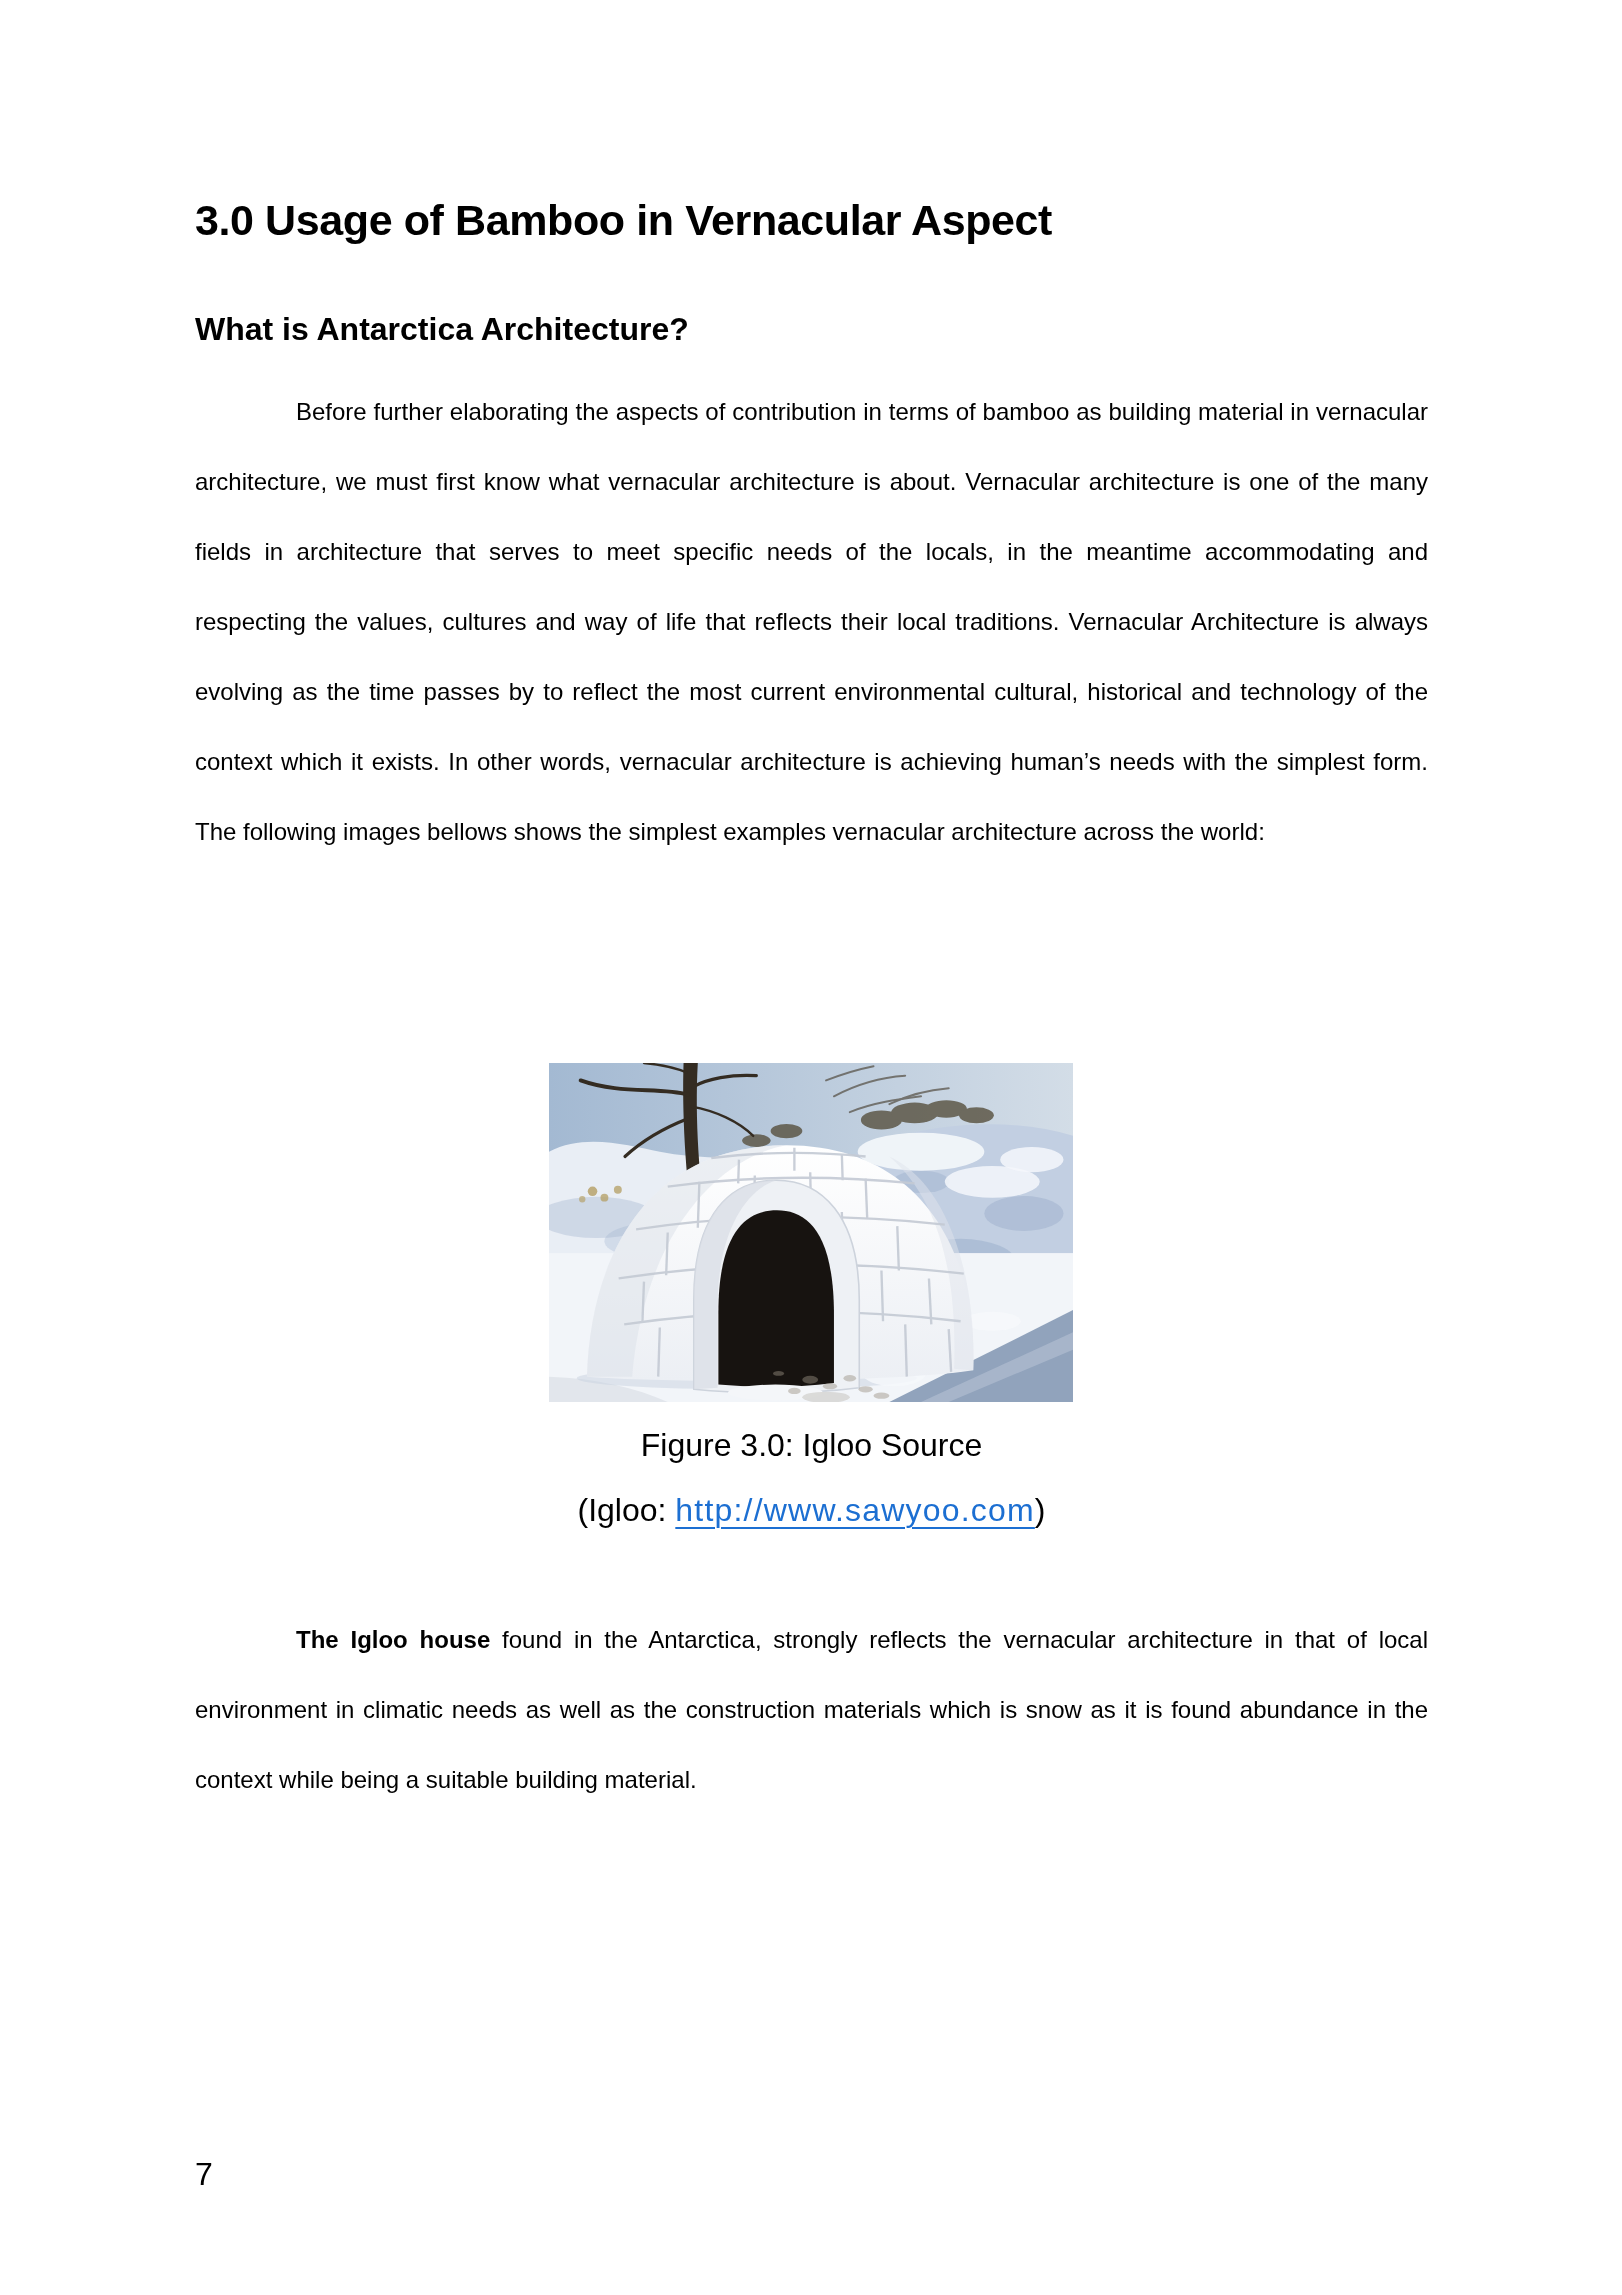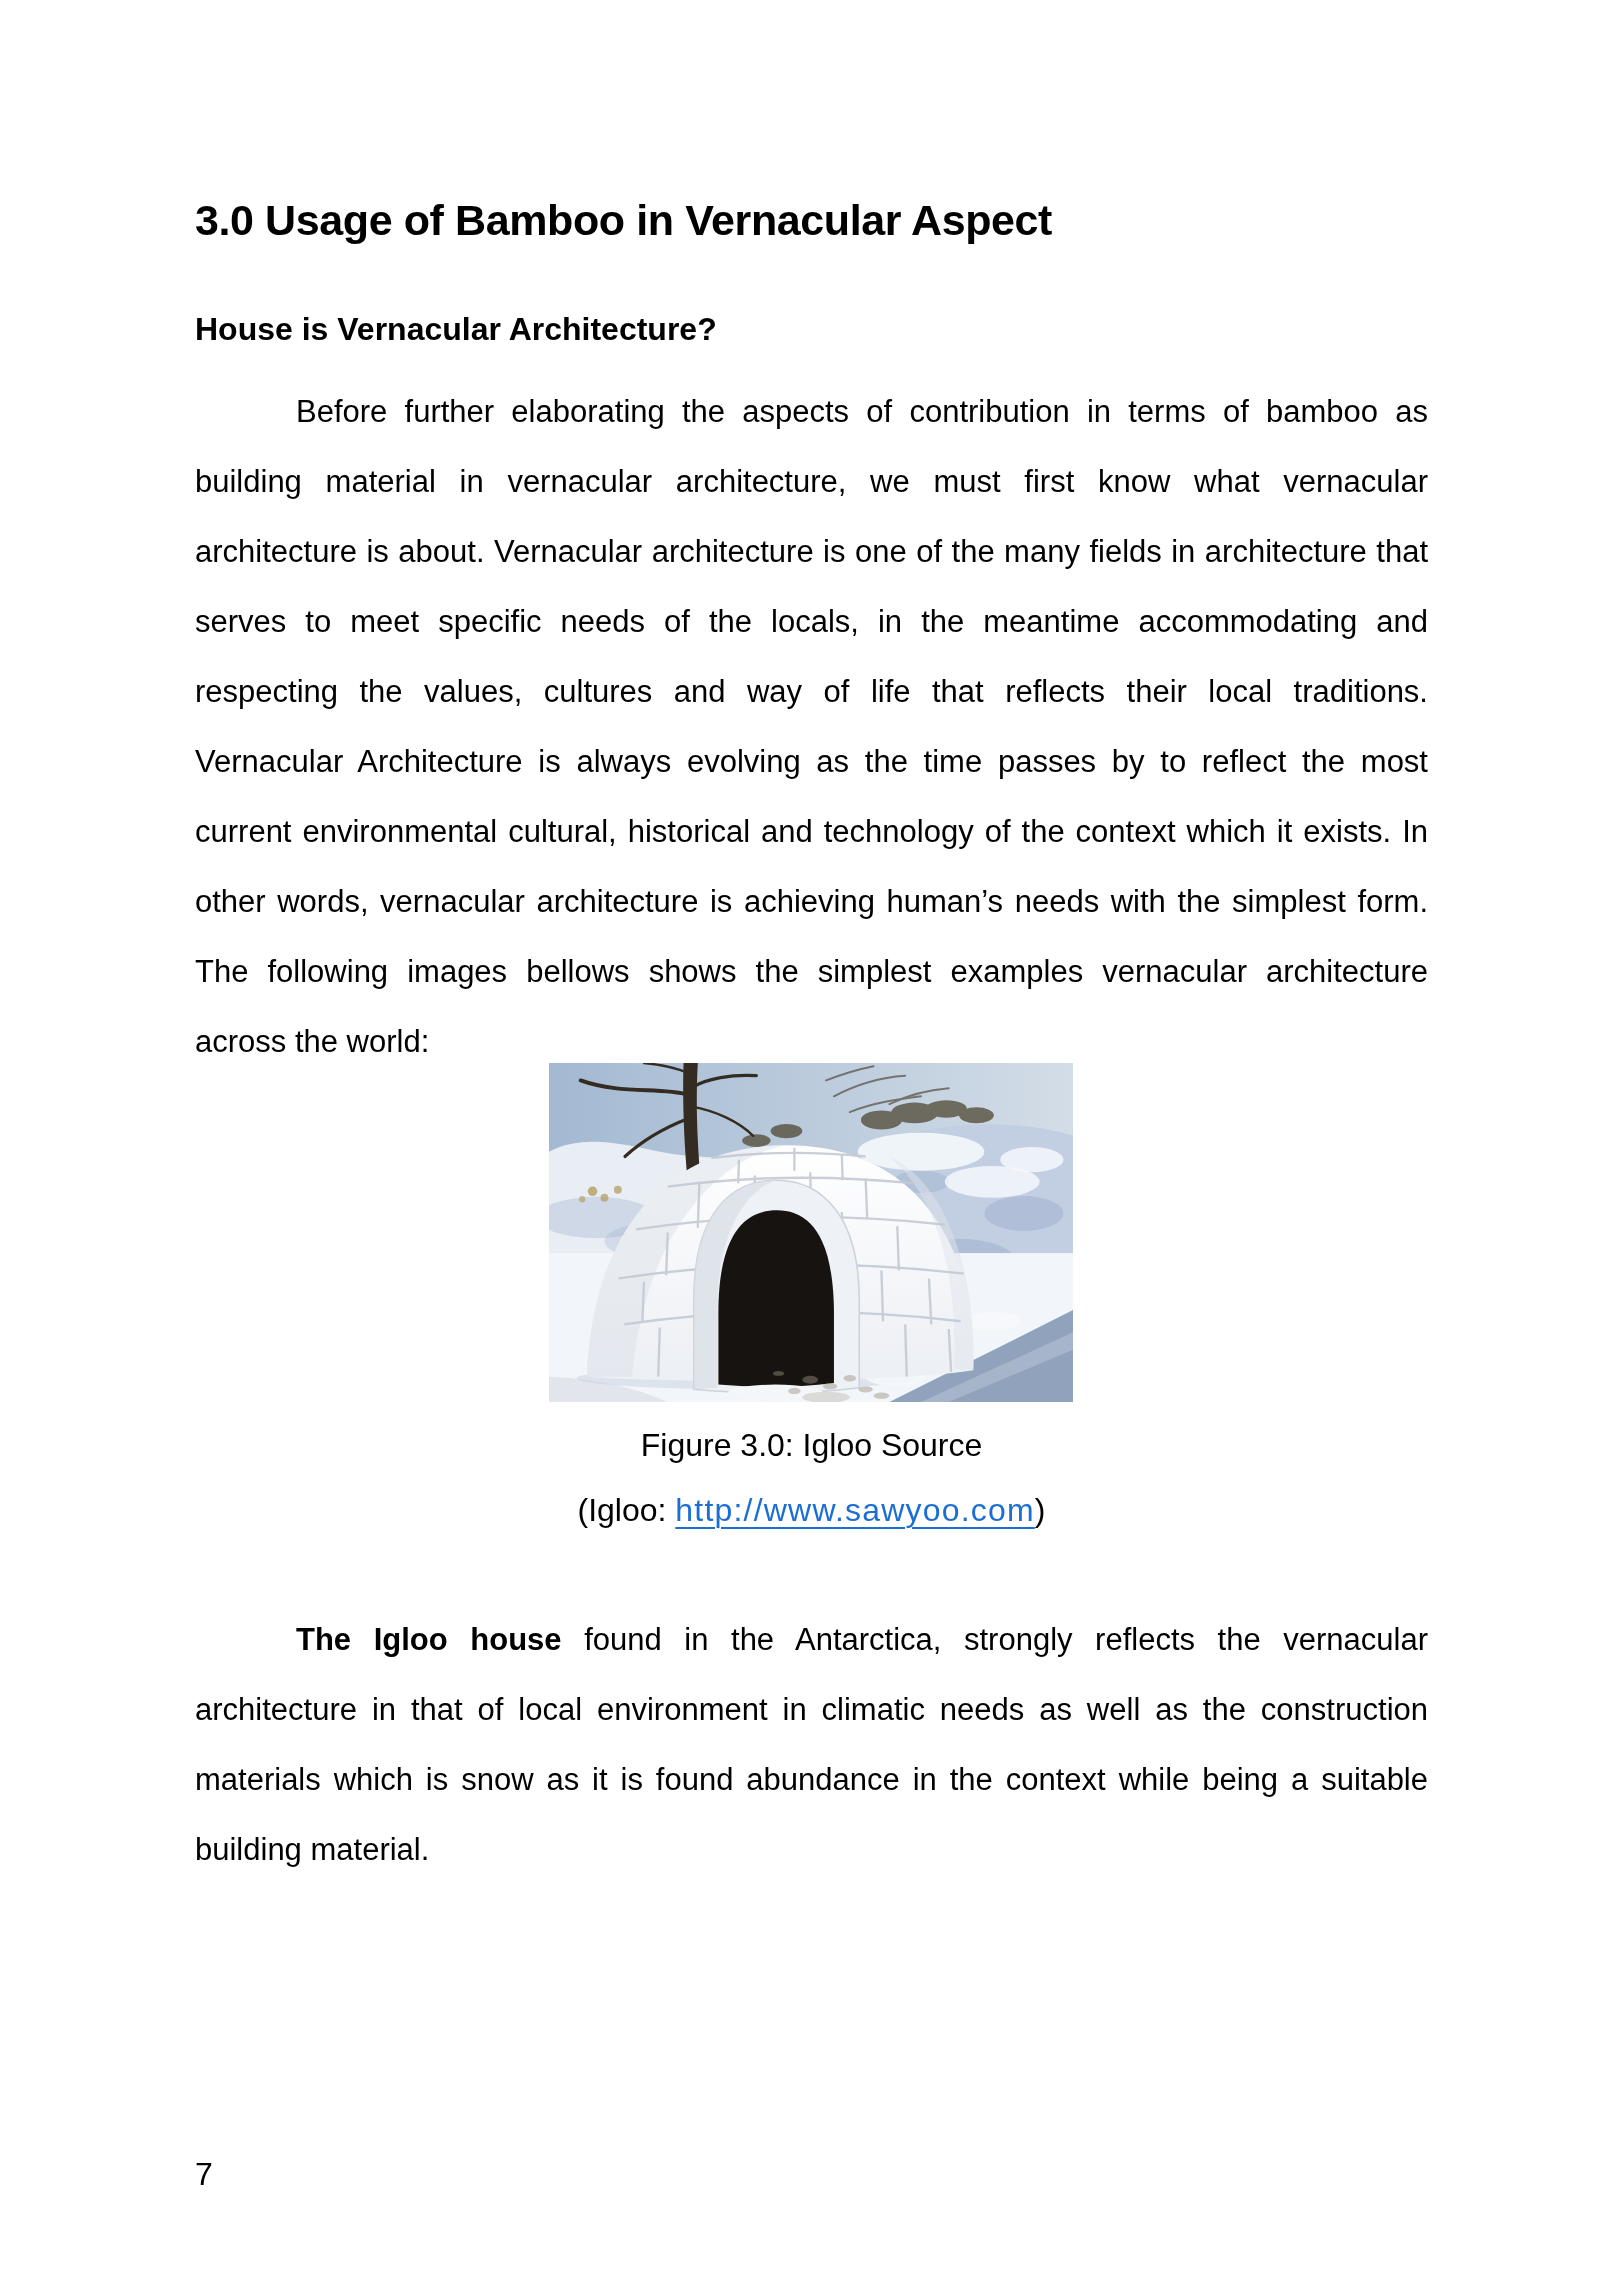--- a/index.html
+++ b/index.html
@@ -17,21 +17,21 @@
     font-size:43px;font-weight:bold;letter-spacing:-0.4px;
     white-space:nowrap;
   }
   .subheading{
     position:absolute;left:195px;top:311px;
     font-size:32px;font-weight:bold;
     white-space:nowrap;
   }
   .body-par{
     position:absolute;left:195px;width:1233px;
-    font-size:31px;line-height:70px;
+    font-size:24px;line-height:70px;
     text-align:justify;text-justify:inter-word;
   }
   .par1{top:377px;}
   .par2{top:1605px;}
   .indent{text-indent:101px;}
   .lead-bold{font-weight:bold;}
   .figure-img{
     position:absolute;left:549px;top:1063px;width:524px;height:339px;
   }
   .figure-img svg{display:block;width:524px;height:339px;}
@@ -54,21 +54,21 @@
     font-size:32px;
   }
 </style>
 </head>
 <body>
 
 <div class="page">
 
   <div class="heading">3.0 Usage of Bamboo in Vernacular Aspect</div>
 
-  <div class="subheading">House is Vernacular Architecture?</div>
+  <div class="subheading">What is Antarctica Architecture?</div>
 
   <div class="body-par par1 indent">Before further elaborating the aspects of contribution in terms of bamboo as building material in vernacular architecture, we must first know what vernacular architecture is about. Vernacular architecture is one of the many fields in architecture that serves to meet specific needs of the locals, in the meantime accommodating and respecting the values, cultures and way of life that reflects their local traditions. Vernacular Architecture is always evolving as the time passes by to reflect the most current environmental cultural, historical and technology of the context which it exists. In other words, vernacular architecture is achieving human’s needs with the simplest form. The following images bellows shows the simplest examples vernacular architecture across the world:</div>
 
   <div class="figure-img">
     <svg viewBox="0 0 662 428" xmlns="http://www.w3.org/2000/svg" preserveAspectRatio="none">
       <defs>
         <linearGradient id="skyGrad" x1="0" y1="0" x2="1" y2="0">
           <stop offset="0" stop-color="var(--c-sky1,#a3b9d2)"></stop>
           <stop offset="1" stop-color="var(--c-sky2,#d3dde7)"></stop>
         </linearGradient>

